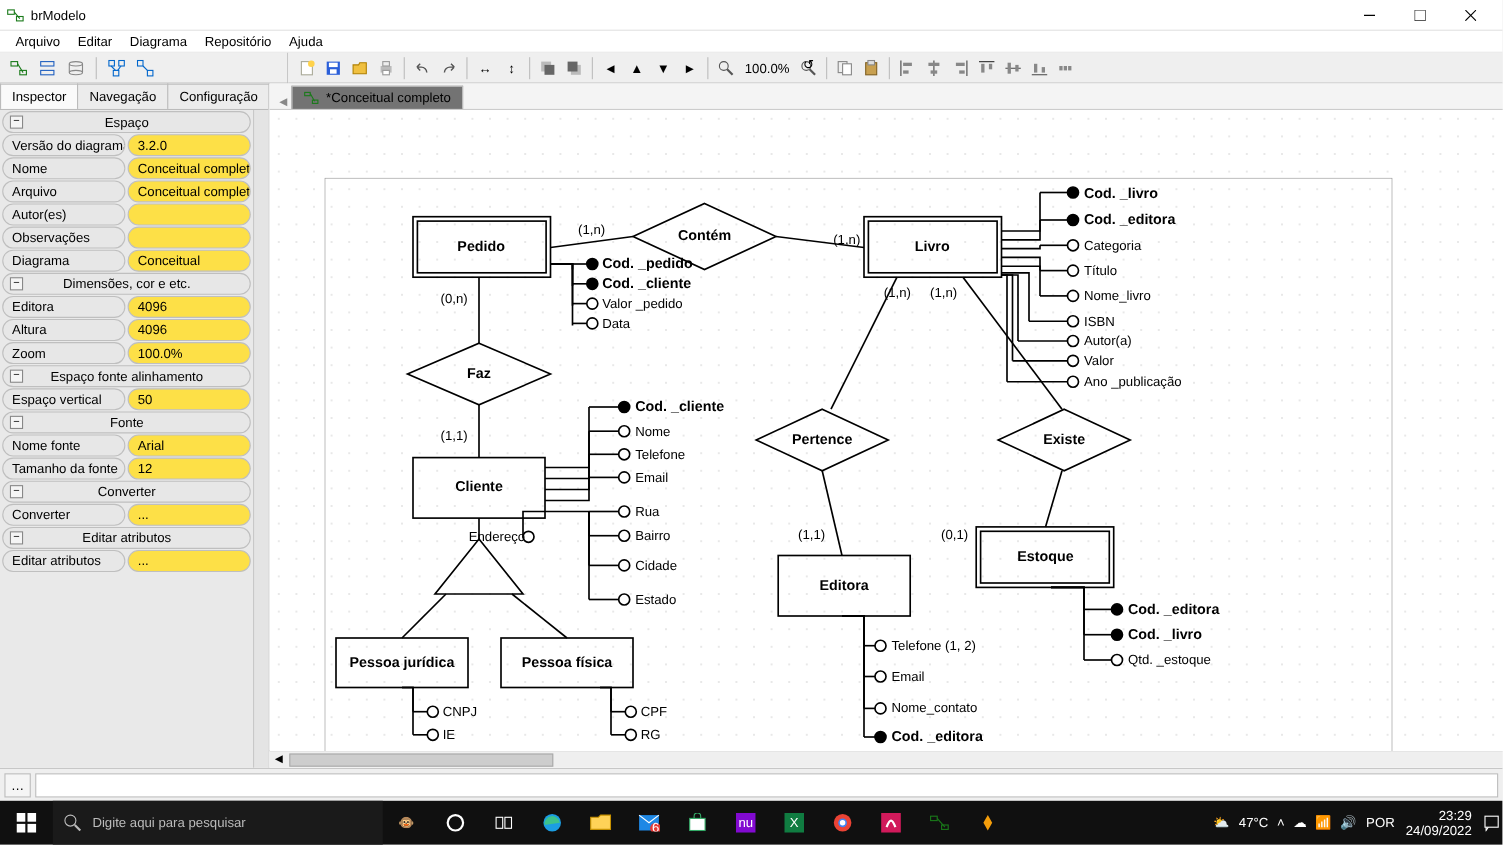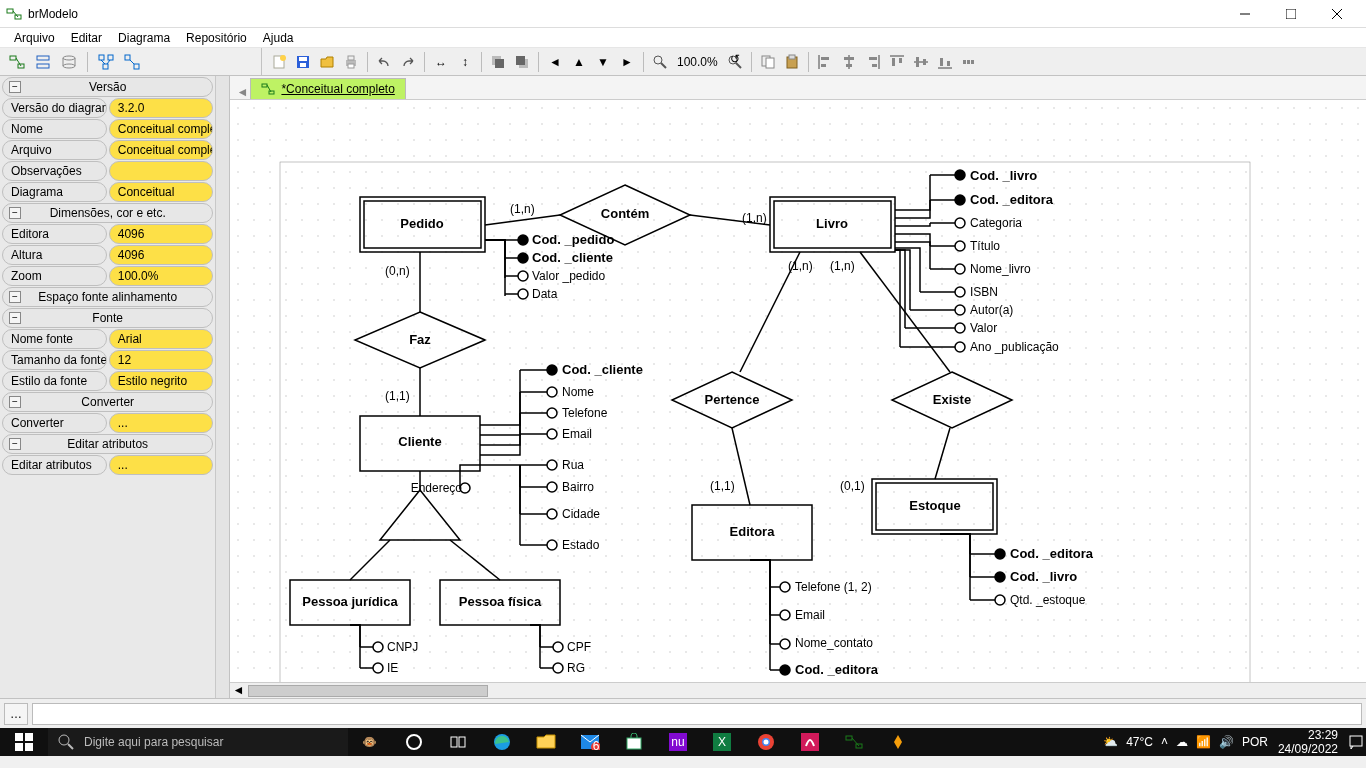--- a/index.html
+++ b/index.html
@@ -35,35 +35,35 @@
 .prop-pane .scroll-shadow { position:absolute; right:0; top:0; bottom:0; width:14px; background:#e4e4e4; border-left:1px solid #c8c8c8;}
 .sect { display:flex; align-items:center; justify-content:center; height:20px; border:1px solid #bfbfbf; border-radius:10px; margin:1px 16px 1px 2px; background:#e7e7e7; position:relative;}
 .sect .exp { position:absolute; left:6px; width:12px; height:12px; border:1px solid #888; display:flex; align-items:center; justify-content:center; font-size:10px; line-height:1; background:#f5f5f5;}
 .row { display:flex; margin:1px 16px 1px 2px; gap:2px;}
 .row .k, .row .v { flex:1; height:20px; border:1px solid #bfbfbf; border-radius:10px; display:flex; align-items:center; padding:0 8px; background:#e7e7e7; overflow:hidden; white-space:nowrap;}
 .row .v { background:#fde047;}
 
 .editor { flex: 1; display:flex; flex-direction:column; background:#fff;}
 .doc-tabs { height:24px; display:flex; align-items:flex-end; padding:0 4px; background:#f4f4f4; border-bottom:1px solid #ccc; position:relative;}
 .doc-tabs .arrow { width:16px; text-align:center; color:#888;}
-.doc-tab { padding:3px 10px; border:1px solid #bbb; border-bottom:none; background:#bef264; display:flex; align-items:center; gap:6px;text-decoration:underline;}
+.doc-tab { padding:3px 10px; border:1px solid #bbb; border-bottom:none; background:#737373; display:flex; align-items:center; gap:6px;}
 .canvas-wrap { flex:1; overflow:auto; position:relative; background:#fff;}
 .canvas { position:relative; width:1300px; height:700px; background-image:radial-gradient(#e8e8e8 1px, transparent 1px); background-size:16px 16px;}
 .canvas svg { position:absolute; left:0; top:0; }
 
 .hscroll { height:16px; background:#efefef; border-top:1px solid #ccc; display:flex;}
 .hscroll .thumb { width:240px; height:12px; margin:2px; background:#cdcdcd; border:1px solid #aaa;}
 .hscroll .spacer { flex:1;}
 .hscroll .arrow { width:16px; text-align:center;}
 
 
 .statusbar { height:30px; background:#efefef; border-top:1px solid #c2c2c2; display:flex; align-items:center; padding:2px 4px; gap:4px;}
 .statusbar .cell1 { width:24px; height:22px; border:1px solid #bbb; display:flex; align-items:center; justify-content:center; background:#f5f5f5;}
 .statusbar .cell2 { flex:1; height:22px; border:1px solid #bbb; background:#fff;}
-.taskbar { height:28px; background:#101010; color:#fff; display:flex; align-items:center;}
+.taskbar { height:40px; background:#101010; color:#fff; display:flex; align-items:center;}
 .taskbar .start { width:48px; height:100%; display:flex; align-items:center; justify-content:center;}
 .taskbar .search { flex:0 0 300px; height:100%; display:flex; align-items:center; gap:10px; padding:0 10px; background:#1a1a1a; color:#bbb;}
 .taskbar .apps { flex:1; display:flex; align-items:center; height:100%;}
 .taskbar .apps .app { width:44px; height:100%; display:flex; align-items:center; justify-content:center;}
 .taskbar .tray { display:flex; align-items:center; gap:8px; padding:0 10px; font-size:11px;}
 .taskbar .clock { text-align:right; line-height:1.2; font-size:11px; padding-right:8px;}
 
 
 .er-label { font: 12px Arial, sans-serif; }
 .er-bold  { font: bold 13px Arial, sans-serif; }
@@ -283,38 +283,47 @@
           <rect x="6" y="6" width="3" height="4" fill="#888"></rect>
           <rect x="10" y="6" width="3" height="4" fill="#888"></rect>
         </svg>
       </div>
   </div>
 </div>
 
 <div class="content">
 
   <div class="sidebar">
+    <div class="tabs">
+      <div class="tab active">Inspector</div>
+      <div class="tab">Navegação</div>
+      <div class="tab">Configuração</div>
+    </div>
     <div class="prop-pane">
       <div class="scroll-shadow"></div>
 
       <div class="sect">
           <span class="exp">−</span>
-          <span>Versão</span>
+          <span>Espaço</span>
         </div>
       <div class="row">
           <div class="k">Versão do diagrama</div>
           <div class="v">3.2.0</div>
         </div>
       <div class="row">
           <div class="k">Nome</div>
           <div class="v">Conceitual completo</div>
         </div>
       <div class="row">
           <div class="k">Arquivo</div>
           <div class="v">Conceitual completo.brM</div>
+        </div>
+      <div class="row">
+          <div class="k">Autor(es)</div>
+          <div class="v"></div>
         </div>
       <div class="row">
           <div class="k">Observações</div>
           <div class="v"></div>
         </div>
       <div class="row">
           <div class="k">Diagrama</div>
           <div class="v">Conceitual</div>
         </div>
 
@@ -332,36 +341,36 @@
         </div>
       <div class="row">
           <div class="k">Zoom</div>
           <div class="v">100.0%</div>
         </div>
 
       <div class="sect">
           <span class="exp">−</span>
           <span>Espaço fonte alinhamento</span>
         </div>
+      <div class="row">
+          <div class="k">Espaço vertical</div>
+          <div class="v">50</div>
+        </div>
 
       <div class="sect">
           <span class="exp">−</span>
           <span>Fonte</span>
         </div>
       <div class="row">
           <div class="k">Nome fonte</div>
           <div class="v">Arial</div>
         </div>
       <div class="row">
           <div class="k">Tamanho da fonte</div>
           <div class="v">12</div>
-        </div>
-      <div class="row">
-          <div class="k">Estilo da fonte</div>
-          <div class="v">Estilo negrito</div>
         </div>
 
       <div class="sect">
           <span class="exp">−</span>
           <span>Converter</span>
         </div>
       <div class="row">
           <div class="k">Converter</div>
           <div class="v">...</div>
         </div>

